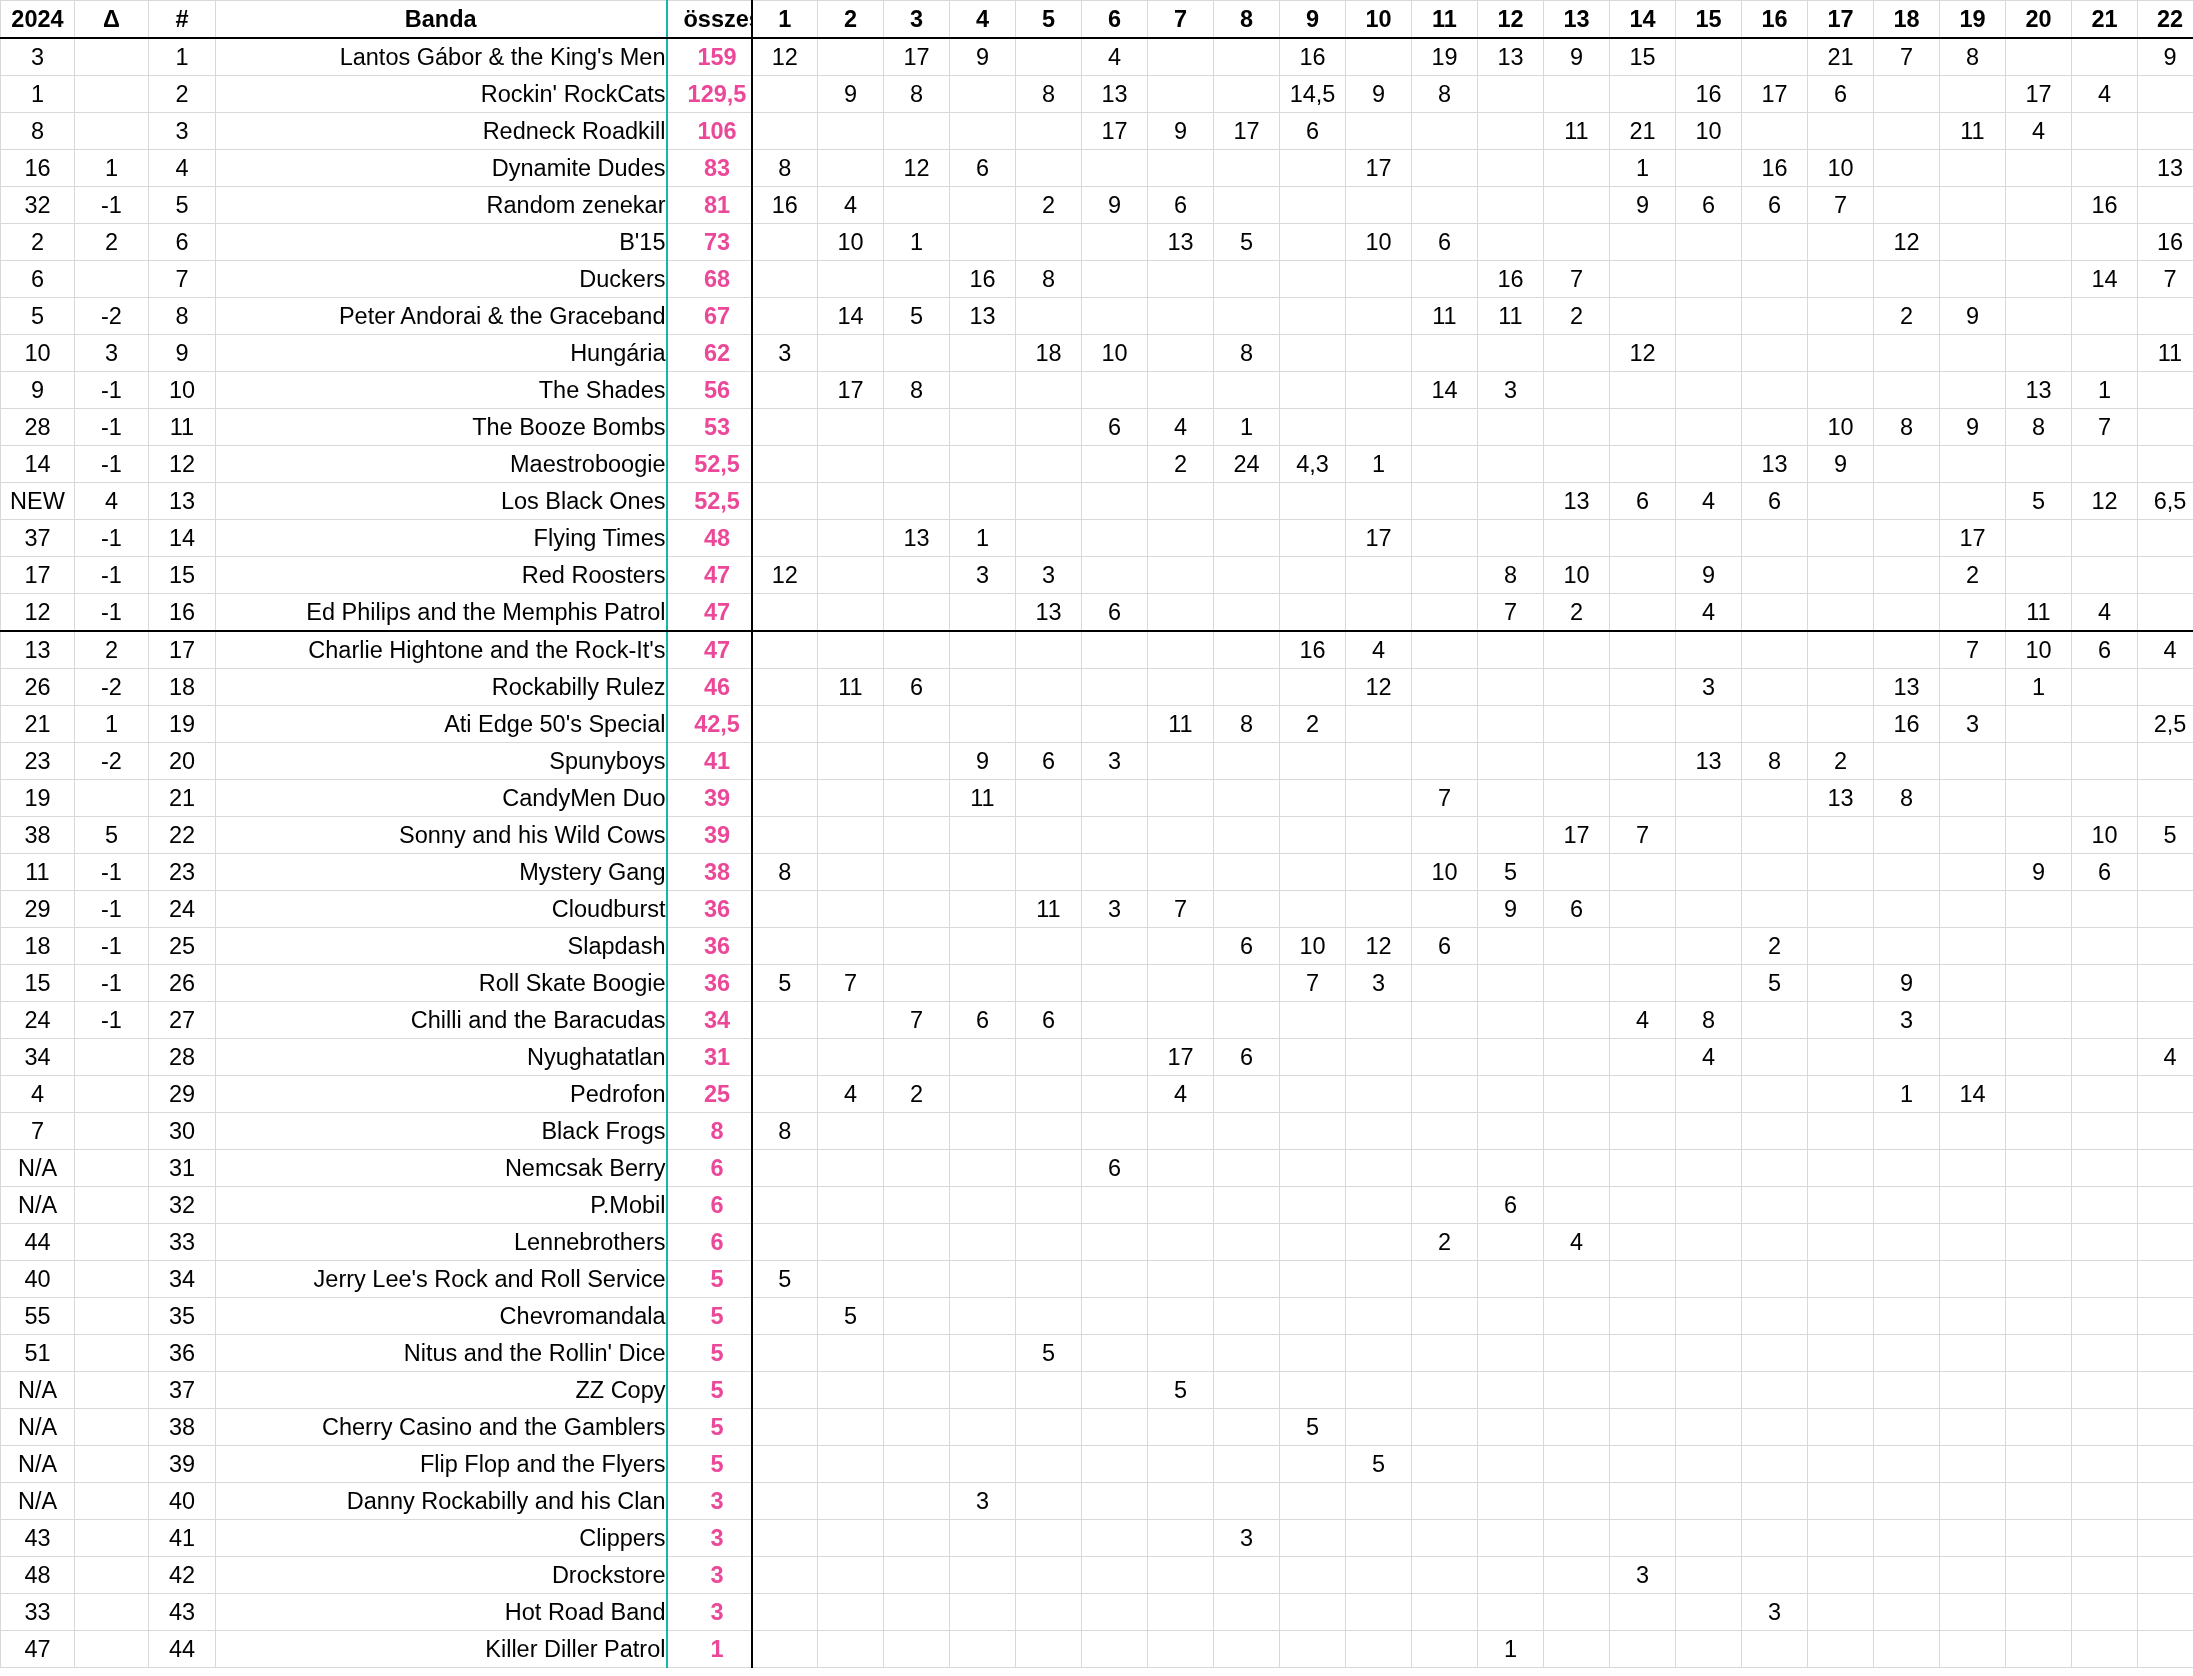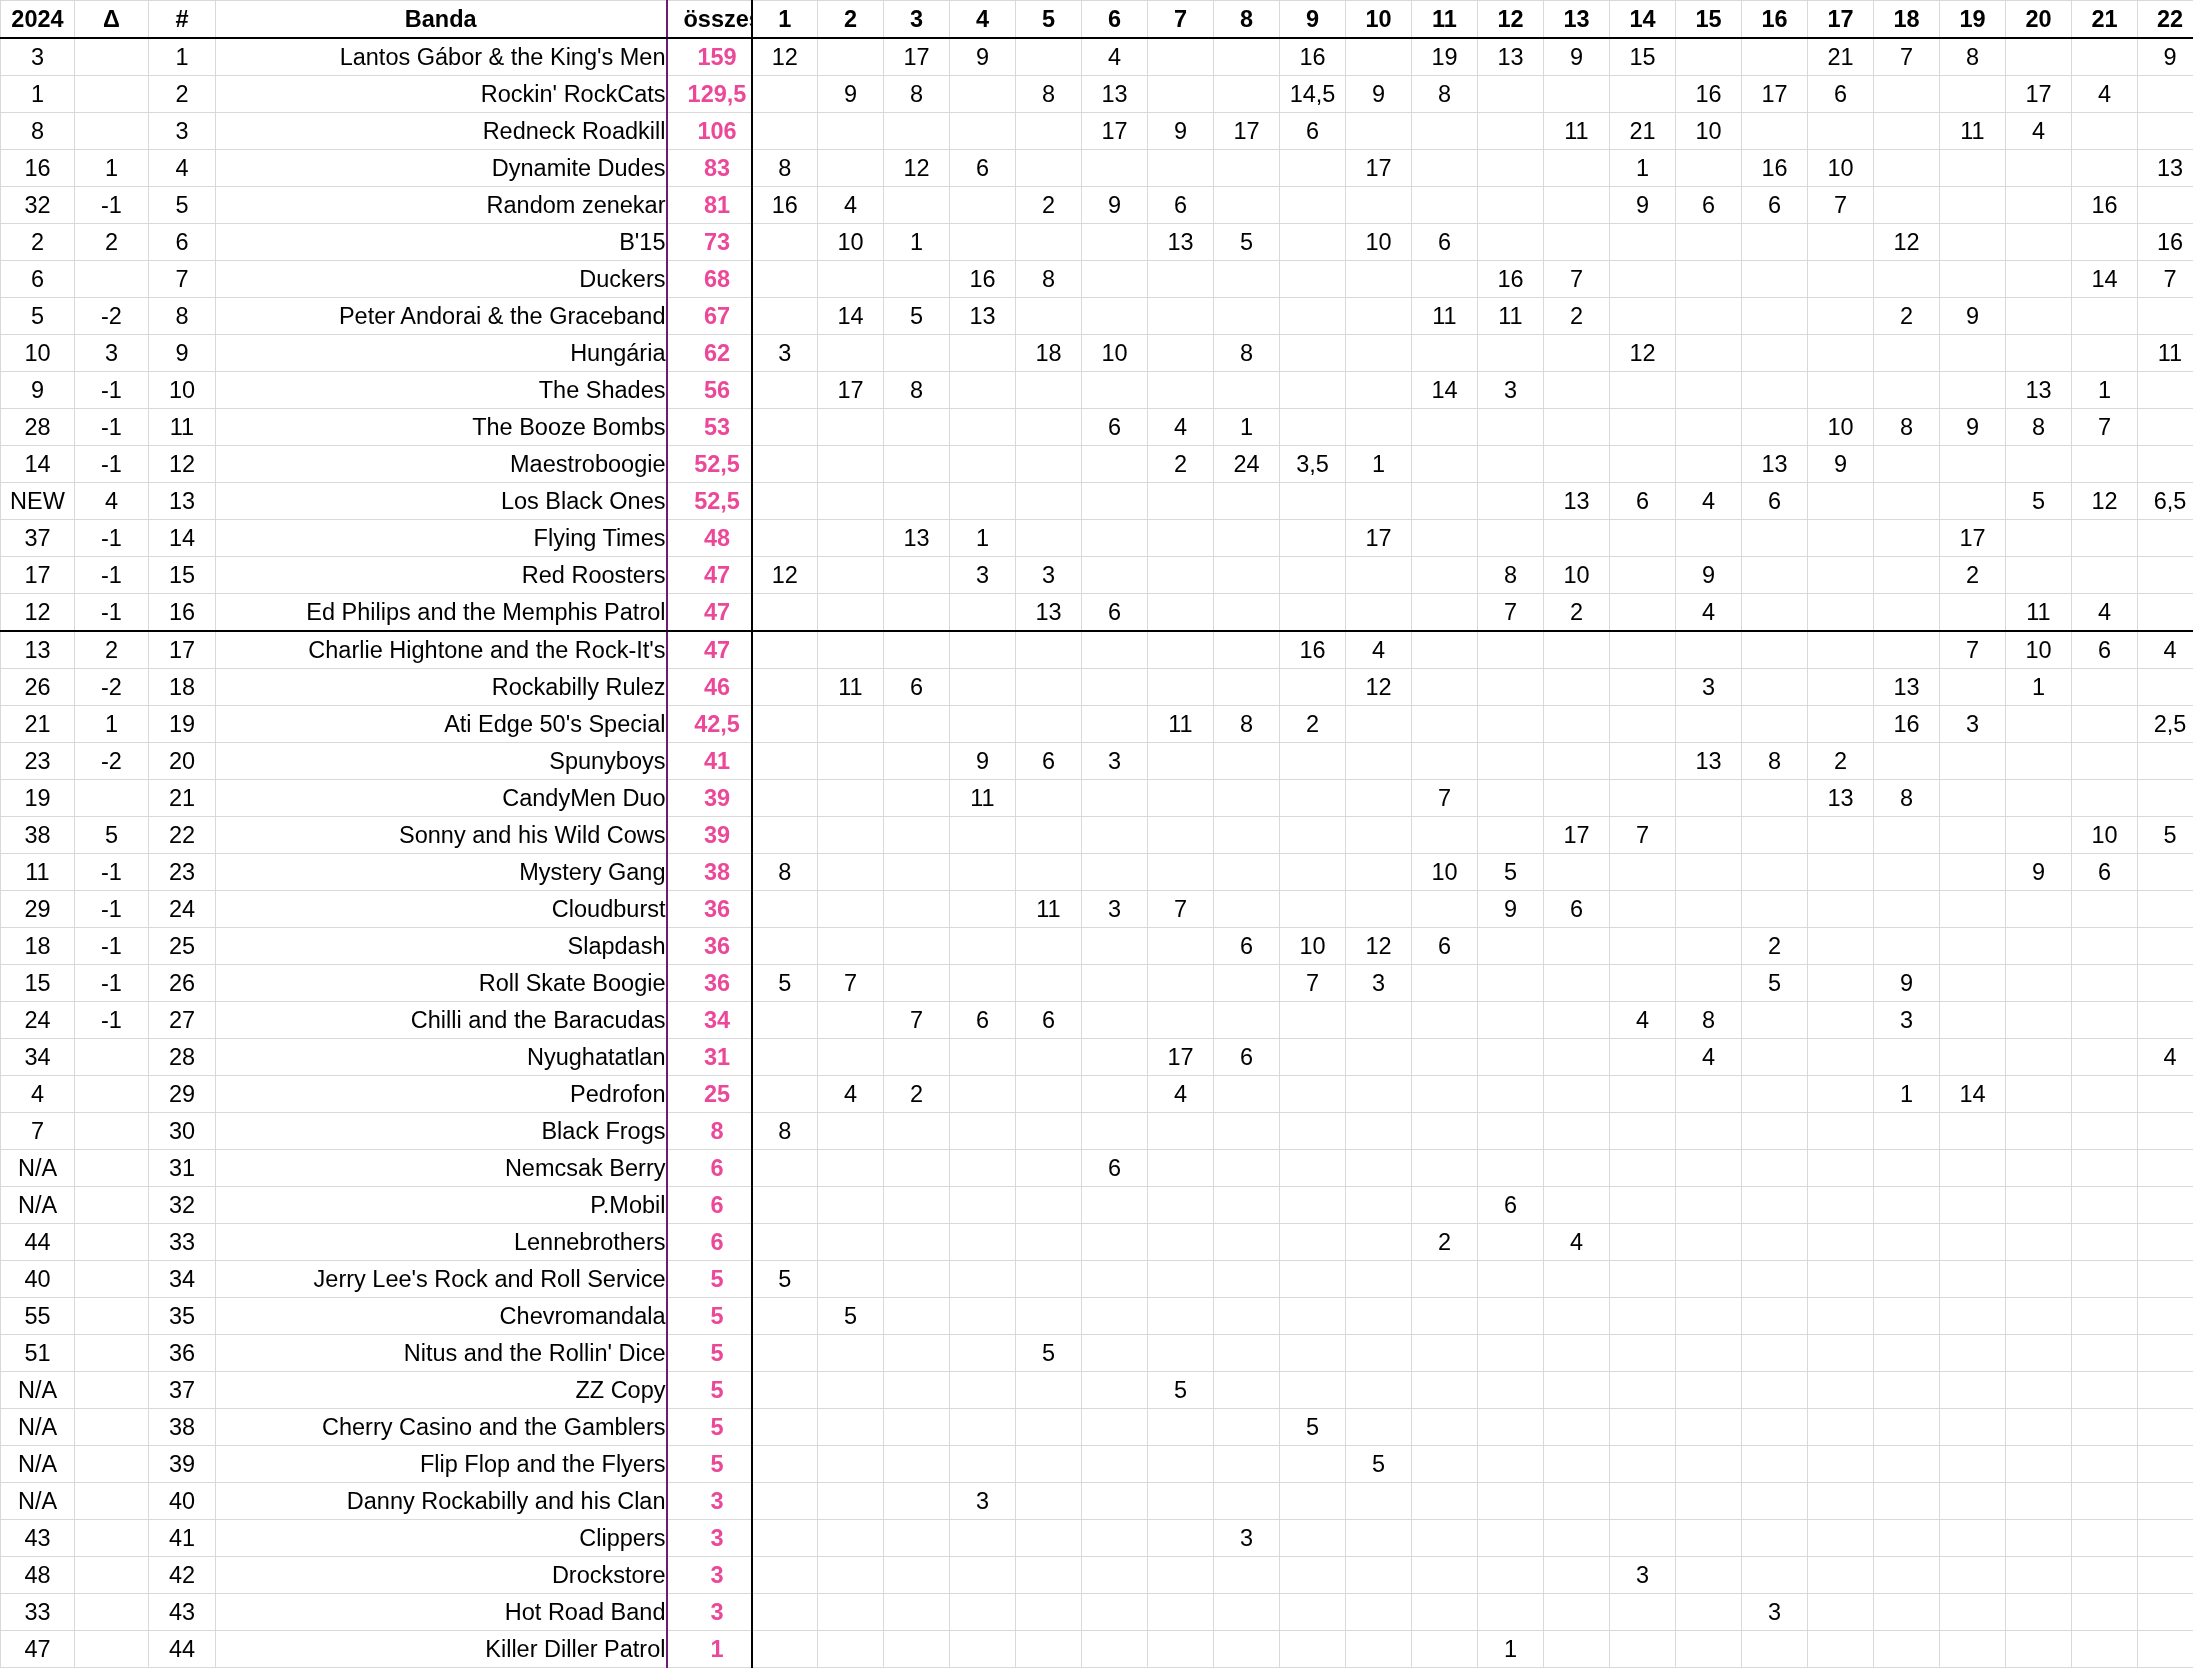--- a/index.html
+++ b/index.html
@@ -22,21 +22,21 @@
   }
   thead th {
     font-weight: bold;
     border-bottom: 2.9px solid #000000;
     margin-top: 16px;
   }
   td.band {
     text-align: right;
     padding-left: 11.8px;
   }
-  .band { border-right: 2px solid #701a75; }
+  .band { border-right: 2px solid #14b8a6; }
   .total { border-right: 2.9px solid #000000; padding-left: 16px; }
   td.total {
     color: #ec4899;
     font-weight: bold;
   }
   td.na { font-weight: normal; }
   tr.cutoff td { border-bottom: 2.9px solid #000000; }
 </style>
 </head>
 <body>
@@ -429,21 +429,21 @@
         <td class="band">Maestroboogie</td>
         <td class="total">52,5</td>
         <td class="score"></td>
         <td class="score"></td>
         <td class="score"></td>
         <td class="score"></td>
         <td class="score"></td>
         <td class="score"></td>
         <td class="score">2</td>
         <td class="score">24</td>
-        <td class="score">3,5</td>
+        <td class="score">4,3</td>
         <td class="score">1</td>
         <td class="score"></td>
         <td class="score"></td>
         <td class="score"></td>
         <td class="score"></td>
         <td class="score"></td>
         <td class="score">13</td>
         <td class="score">9</td>
         <td class="score"></td>
         <td class="score"></td>

